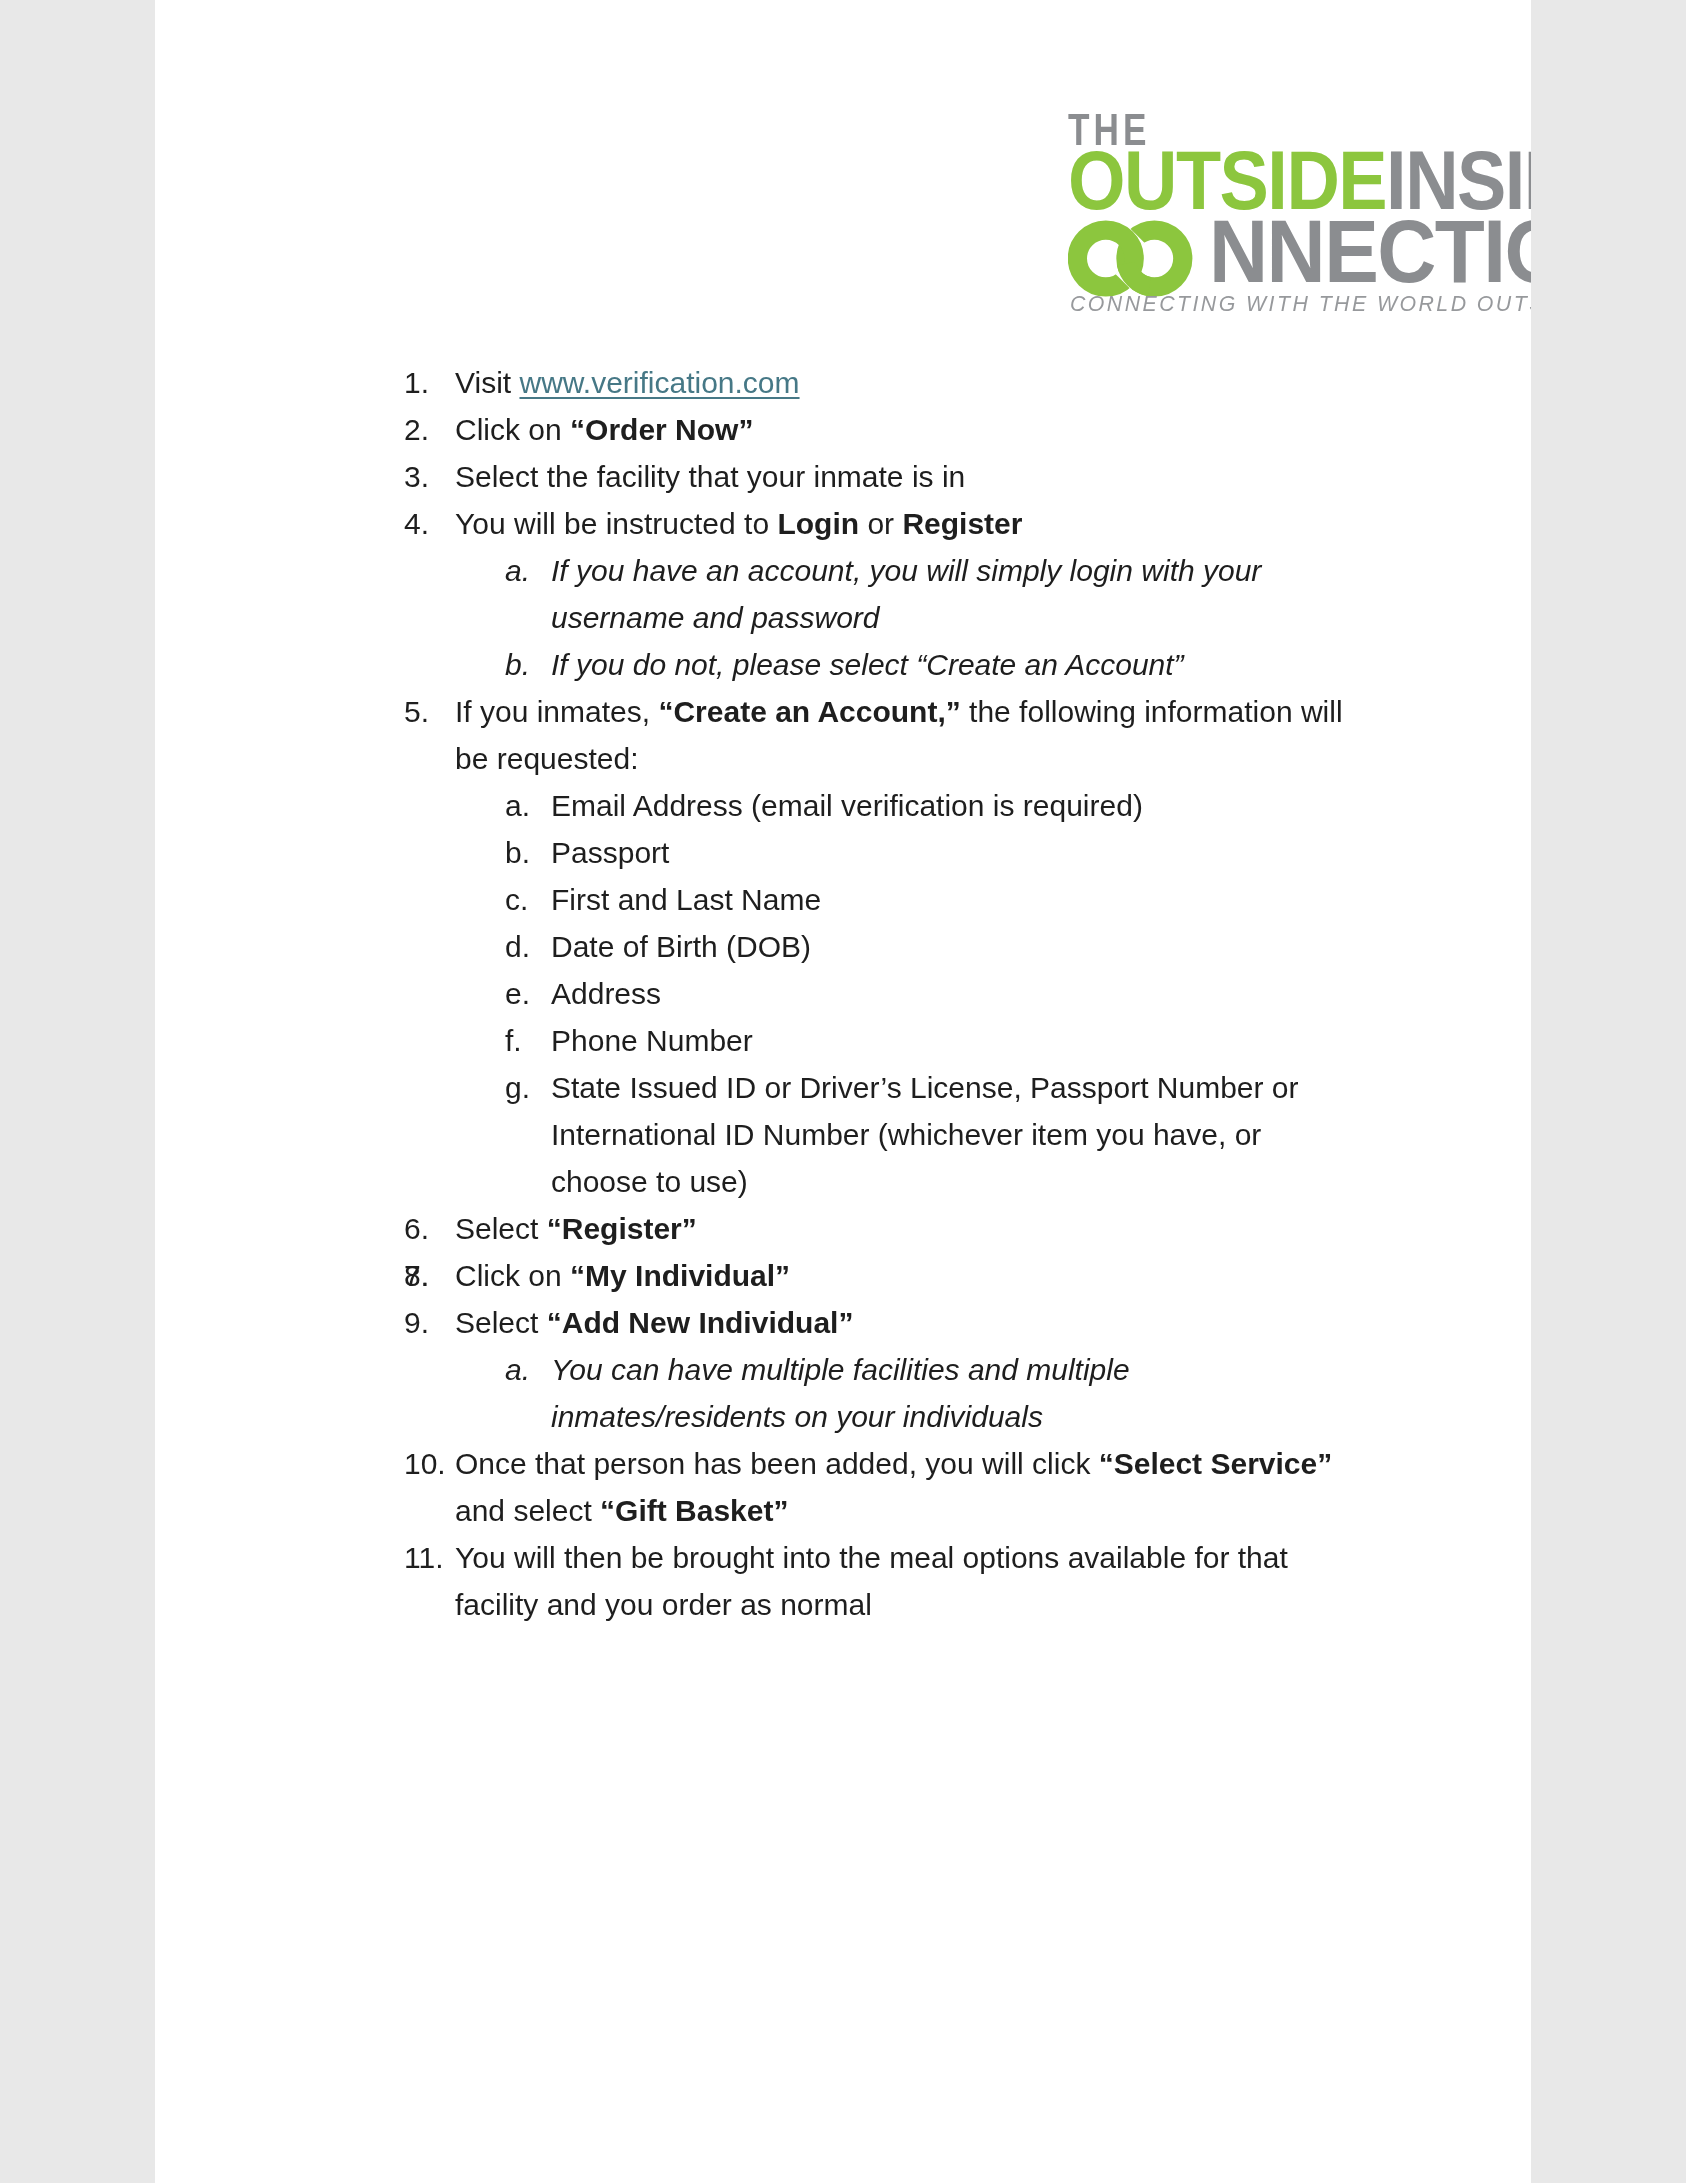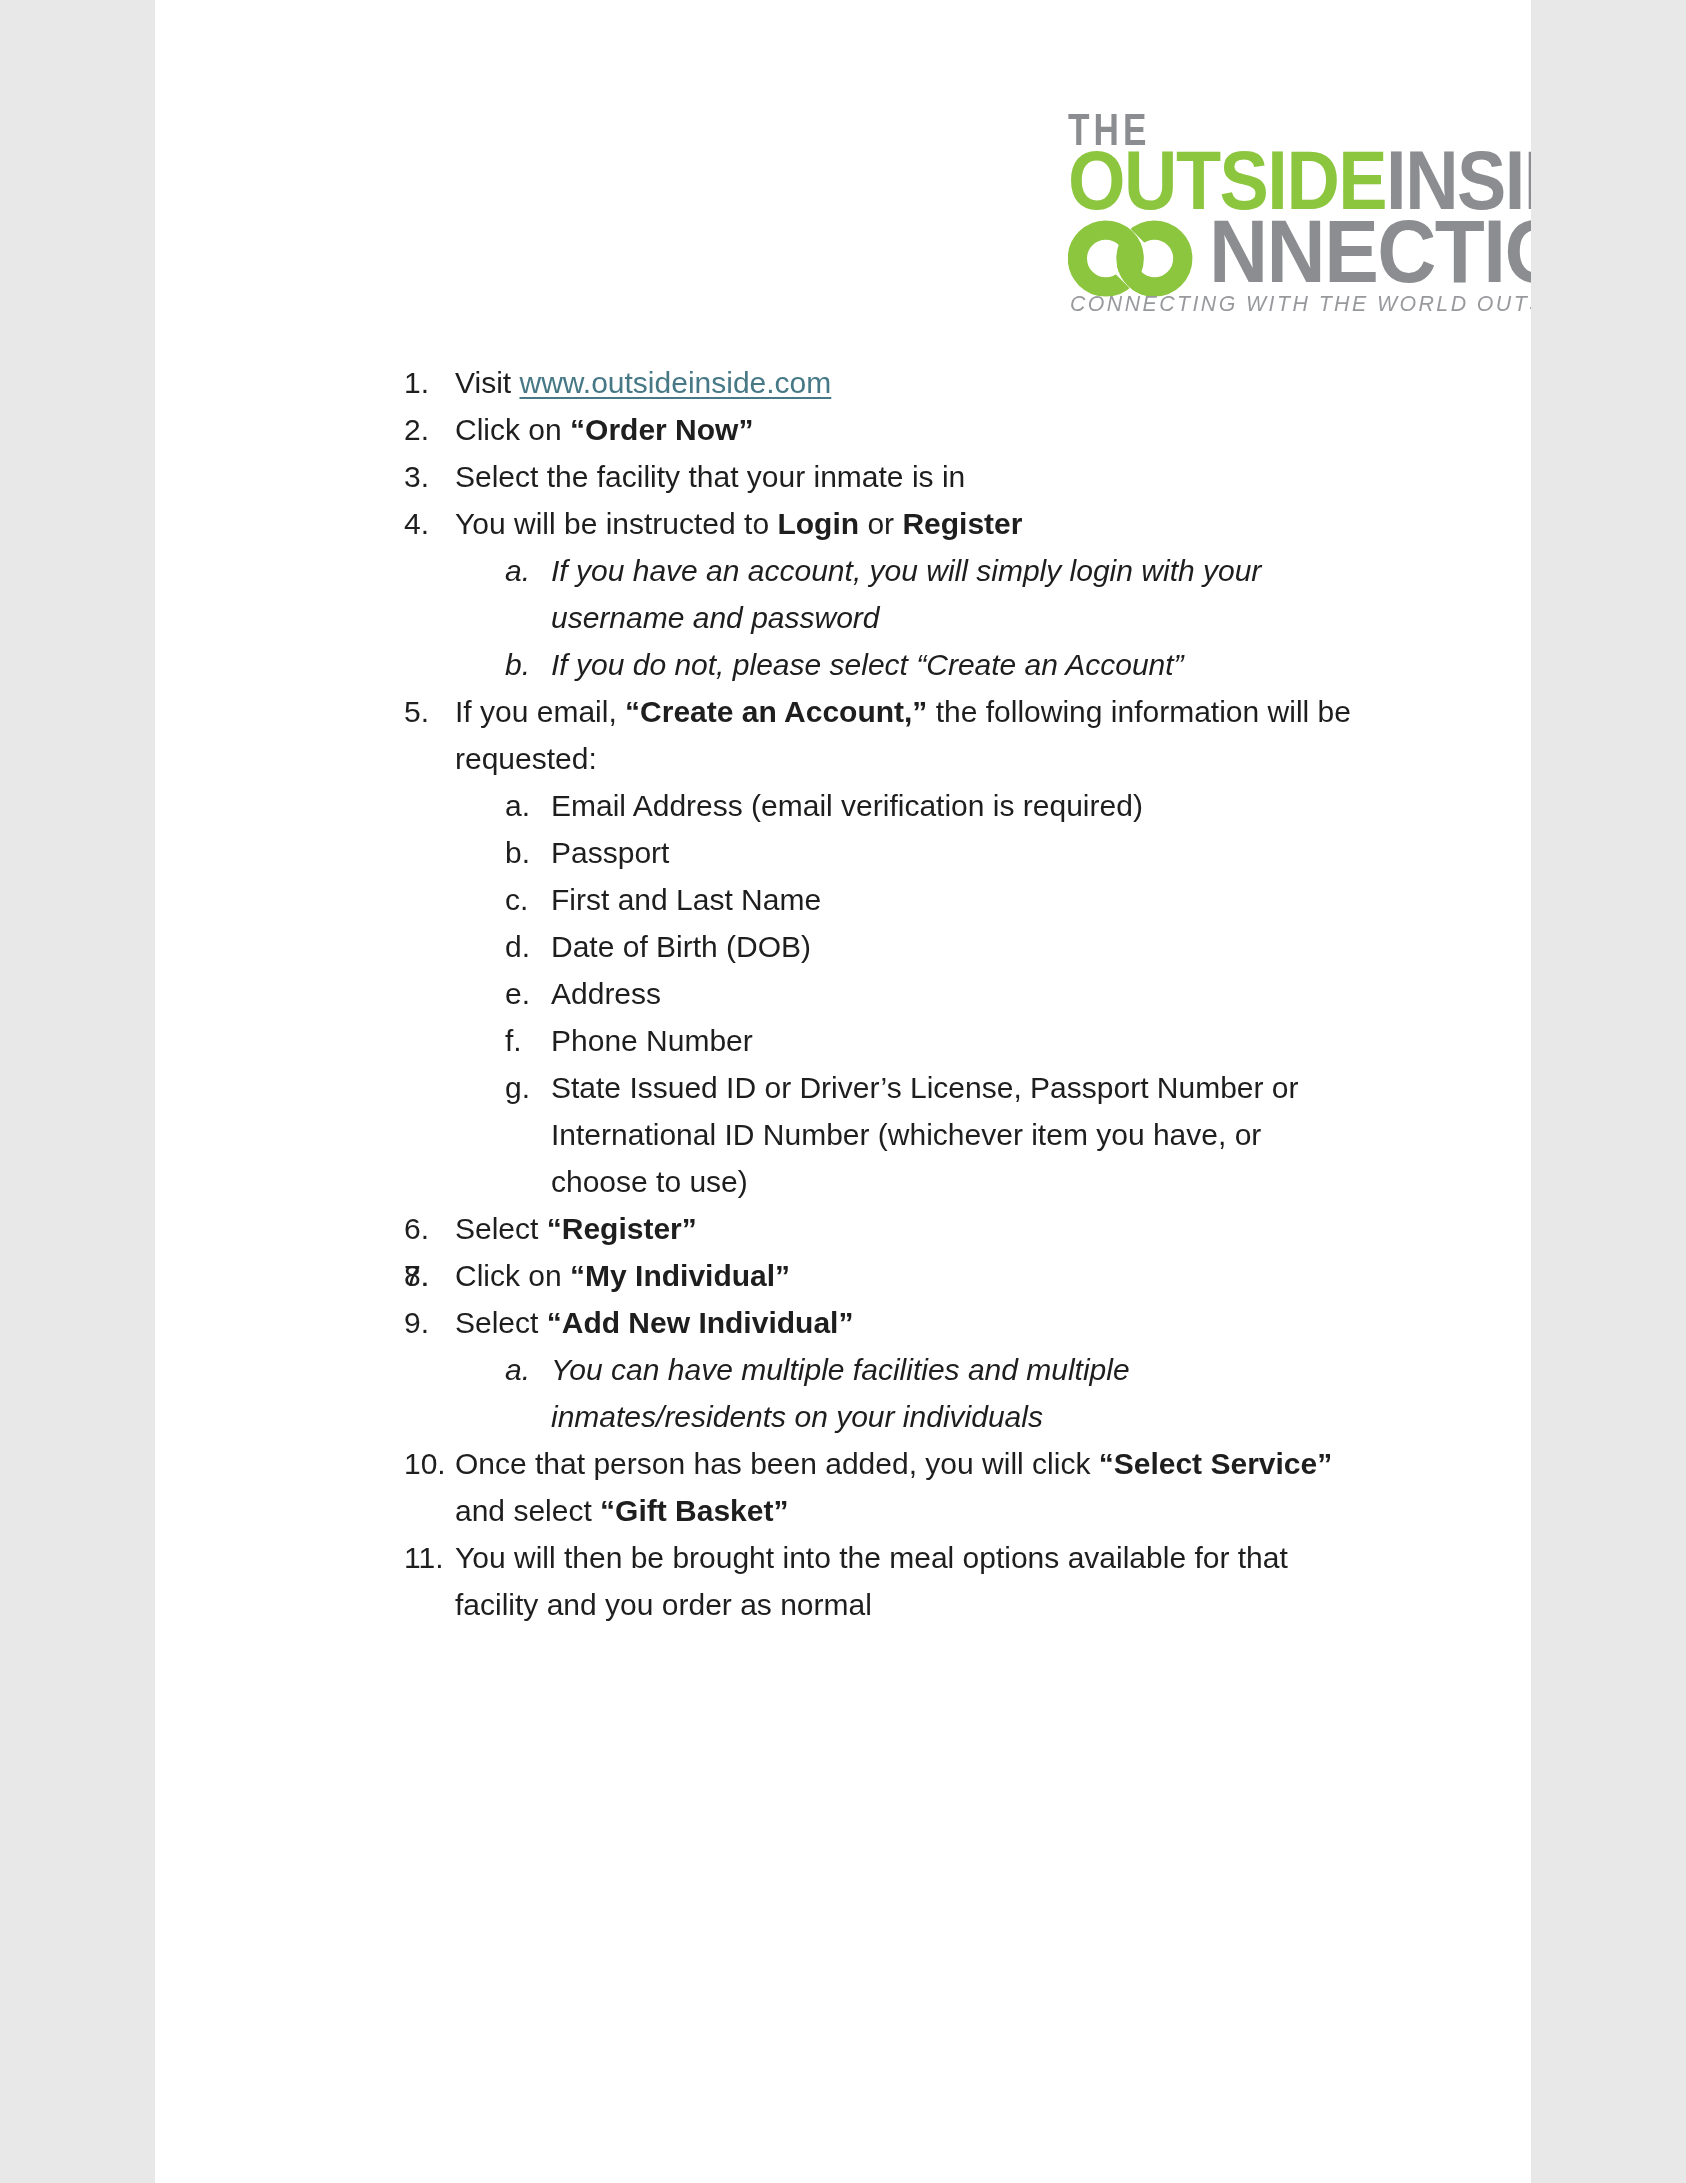--- a/index.html
+++ b/index.html
@@ -91,27 +91,27 @@
 
         <path d="M 88.6 72.5 A 31 31 0 0 1 63.5 47.4" fill="none" stroke-width="21" stroke="#8cc63e"></path>
       </svg>
       <span class="gray">NNECTION</span>
     </div>
 
     <div class="logo-tagline">CONNECTING WITH THE WORLD OUTSIDE THE WALL</div>
   </div>
 
   <div class="steps" id="steps">
-      <div class="step lvl1"><span class="marker">1.</span><span class="txt"><span class="run">Visit </span><a href="#" class="run-link">www.outsideinside.com</a></span></div>
+      <div class="step lvl1"><span class="marker">1.</span><span class="txt"><span class="run">Visit </span><a href="#" class="run-link">www.verification.com</a></span></div>
       <div class="step lvl1"><span class="marker">2.</span><span class="txt"><span class="run">Click on </span><span class="run-bold">“Order Now”</span></span></div>
       <div class="step lvl1"><span class="marker">3.</span><span class="txt"><span class="run">Select the facility that your inmate is in</span></span></div>
       <div class="step lvl1"><span class="marker">4.</span><span class="txt"><span class="run">You will be instructed to </span><span class="run-bold">Login</span><span class="run"> or </span><span class="run-bold">Register</span></span></div>
       <div class="step lvl2 it"><span class="marker">a.</span><span class="txt"><span class="run-italic">If you have an account, you will simply login with your username and password</span></span></div>
       <div class="step lvl2 it"><span class="marker">b.</span><span class="txt"><span class="run-italic">If you do not, please select “Create an Account”</span></span></div>
-      <div class="step lvl1"><span class="marker">5.</span><span class="txt"><span class="run">If you email, </span><span class="run-bold">“Create an Account,”</span><span class="run"> the following information will be requested:</span></span></div>
+      <div class="step lvl1"><span class="marker">5.</span><span class="txt"><span class="run">If you inmates, </span><span class="run-bold">“Create an Account,”</span><span class="run"> the following information will be requested:</span></span></div>
       <div class="step lvl2"><span class="marker">a.</span><span class="txt"><span class="run">Email Address (email verification is required)</span></span></div>
       <div class="step lvl2"><span class="marker">b.</span><span class="txt"><span class="run">Passport</span></span></div>
       <div class="step lvl2"><span class="marker">c.</span><span class="txt"><span class="run">First and Last Name</span></span></div>
       <div class="step lvl2"><span class="marker">d.</span><span class="txt"><span class="run">Date of Birth (DOB)</span></span></div>
       <div class="step lvl2"><span class="marker">e.</span><span class="txt"><span class="run">Address</span></span></div>
       <div class="step lvl2"><span class="marker">f.</span><span class="txt"><span class="run">Phone Number</span></span></div>
       <div class="step lvl2"><span class="marker">g.</span><span class="txt"><span class="run">State Issued ID or Driver’s License, Passport Number or International ID Number (whichever item you have, or choose to use)</span></span></div>
       <div class="step lvl1"><span class="marker">6.</span><span class="txt"><span class="run">Select </span><span class="run-bold">“Register”</span></span></div>
       <div class="step lvl1"><span class="marker">7.</span></div>
       <div class="step lvl1"><span class="marker">8.</span><span class="txt"><span class="run">Click on </span><span class="run-bold">“My Individual”</span></span></div>

